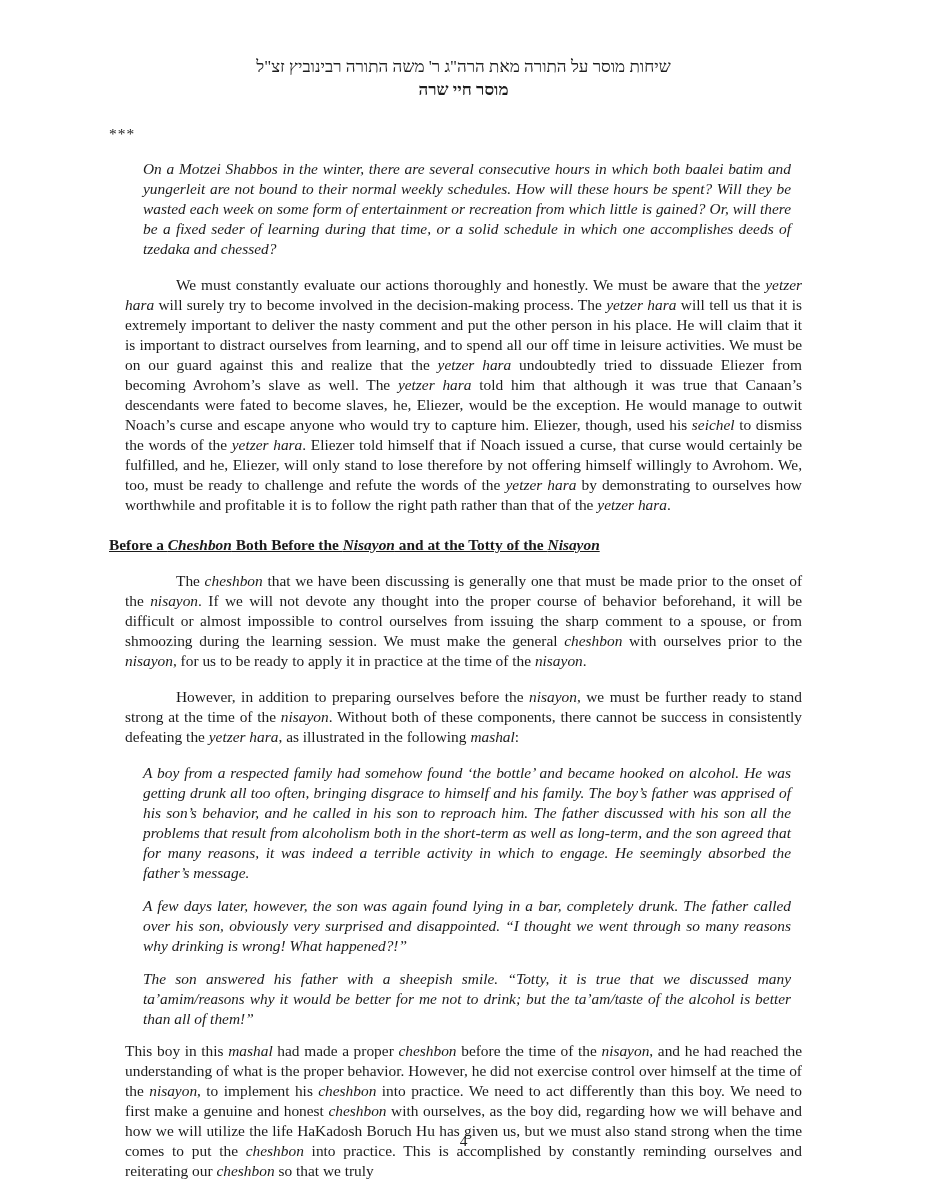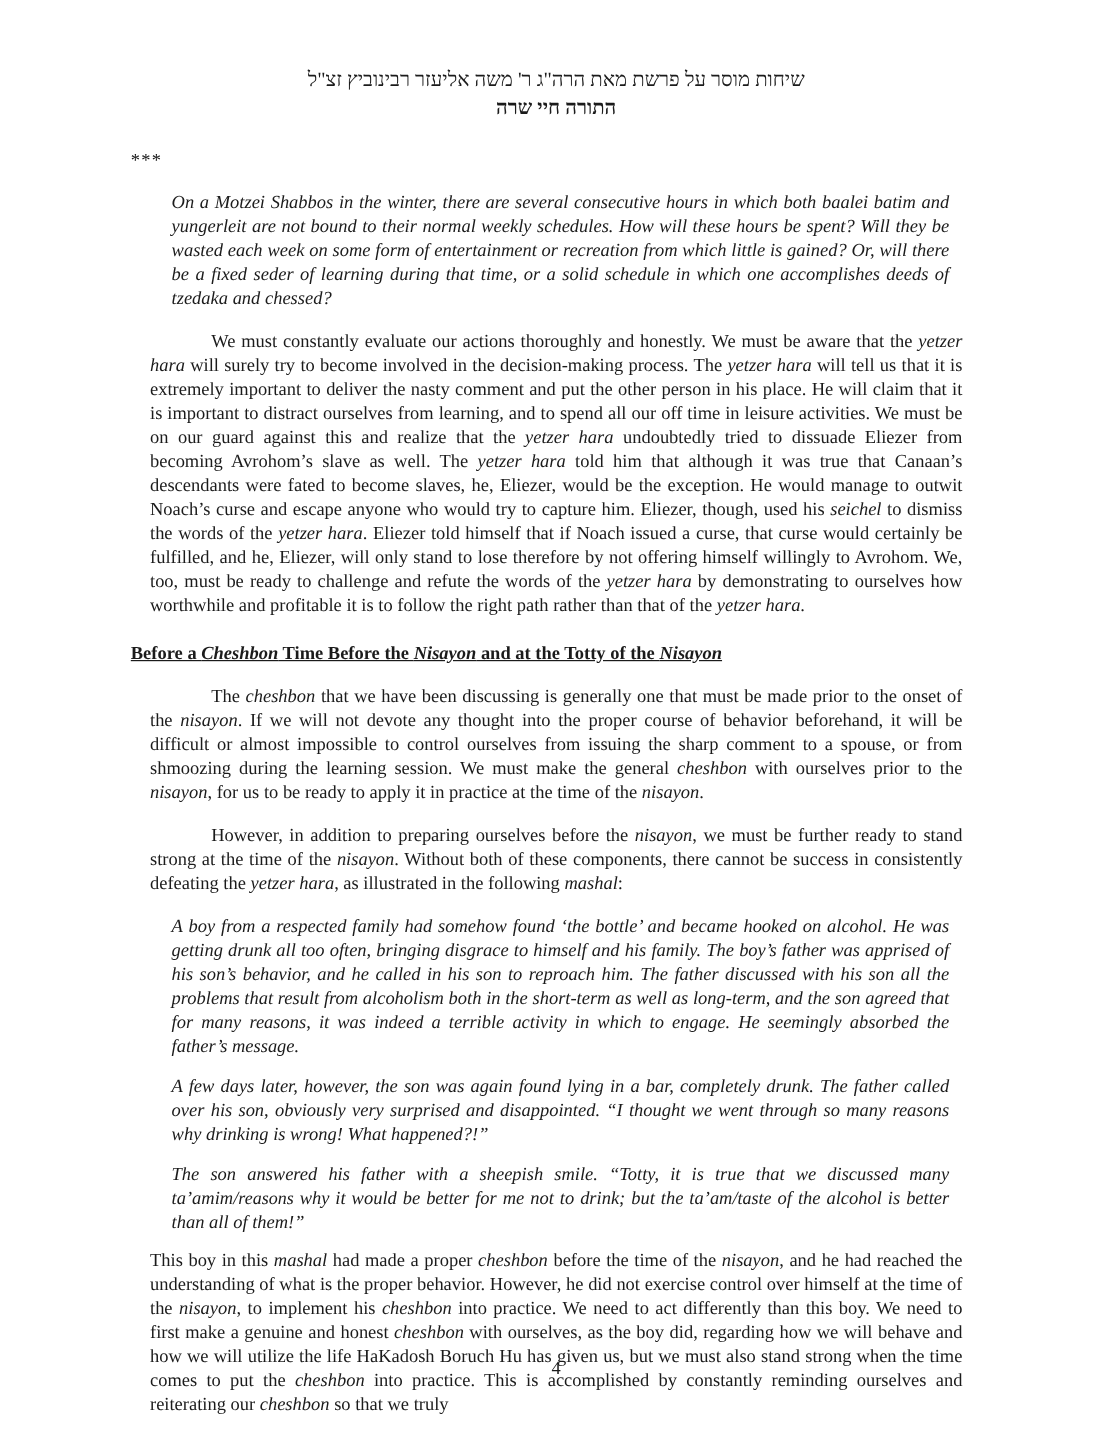--- a/index.html
+++ b/index.html
@@ -27,32 +27,32 @@
   .run-u{}
   .run-sm{font-size:15px;}
   .page-number{position:absolute;bottom:50px;left:0;width:100%;text-align:center;font-size:15.4px;}
 </style>
 </head>
 <body>
 
 <div class="page">
 
   <div class="doc-header">
-    <div class="title-he" dir="rtl">שיחות מוסר על פרשת מאת הרה"ג ר' משה אליעזר רבינוביץ זצ"ל</div>
-    <div class="parsha-he" dir="rtl">התורה חיי שרה</div>
+    <div class="title-he" dir="rtl">שיחות מוסר על התורה מאת הרה"ג ר' משה התורה רבינוביץ זצ"ל</div>
+    <div class="parsha-he" dir="rtl">מוסר חיי שרה</div>
   </div>
 
   <div class="separator body-text">***</div>
 
   <div class="body-text">
     <p class="quote"><span class="run-r">On a Motzei Shabbos in the winter, there are several consecutive hours in which both baalei batim and yungerleit are not bound to their normal weekly schedules. How will these hours be spent? Will they be wasted each week on some form of entertainment or recreation from which little is gained? Or, will there be a fixed seder of learning during that time, or a solid schedule in which one accomplishes deeds of tzedaka and chessed?</span></p>
 
     <p class="para"><span class="run-r">We must constantly evaluate our actions thoroughly and honestly. We must be aware that the </span><span class="run-i">yetzer hara</span><span class="run-r"> will surely try to become involved in the decision-making process. The </span><span class="run-i">yetzer hara</span><span class="run-r"> will tell us that it is extremely important to deliver the nasty comment and put the other person in his place. He will claim that it is important to distract ourselves from learning, and to spend all our off time in leisure activities. We must be on our guard against this and realize that the </span><span class="run-i">yetzer hara</span><span class="run-r"> undoubtedly tried to dissuade Eliezer from becoming Avrohom’s slave as well. The </span><span class="run-i">yetzer hara</span><span class="run-r"> told him that although it was true that Canaan’s descendants were fated to become slaves, he, Eliezer, would be the exception. He would manage to outwit Noach’s curse and escape anyone who would try to capture him. Eliezer, though, used his </span><span class="run-i">seichel</span><span class="run-r"> to dismiss the words of the </span><span class="run-i">yetzer hara</span><span class="run-r">. Eliezer told himself that if Noach issued a curse, that curse would certainly be fulfilled, and he, Eliezer, will only stand to lose therefore by not offering himself willingly to Avrohom. We, too, must be ready to challenge and refute the words of the </span><span class="run-i">yetzer hara</span><span class="run-r"> by demonstrating to ourselves how worthwhile and profitable it is to follow the right path rather than that of the </span><span class="run-i">yetzer hara</span><span class="run-r">.</span></p>
 
-    <h2 class="section-heading"><span class="run-r">Before a </span><span class="run-i">Cheshbon</span><span class="run-r"> Time Before the </span><span class="run-i">Nisayon</span><span class="run-r"> and at the Totty of the </span><span class="run-i">Nisayon</span></h2>
+    <h2 class="section-heading"><span class="run-r">Before a </span><span class="run-i">Cheshbon</span><span class="run-r"> Both Before the </span><span class="run-i">Nisayon</span><span class="run-r"> and at the Totty of the </span><span class="run-i">Nisayon</span></h2>
 
     <p class="para"><span class="run-r">The </span><span class="run-i">cheshbon</span><span class="run-r"> that we have been discussing is generally one that must be made prior to the onset of the </span><span class="run-i">nisayon</span><span class="run-r">. If we will not devote any thought into the proper course of behavior beforehand, it will be difficult or almost impossible to control ourselves from issuing the sharp comment to a spouse, or from shmoozing during the learning session. We must make the general </span><span class="run-i">cheshbon</span><span class="run-r"> with ourselves prior to the </span><span class="run-i">nisayon</span><span class="run-r">, for us to be ready to apply it in practice at the time of the </span><span class="run-i">nisayon</span><span class="run-r">.</span></p>
 
     <p class="para"><span class="run-r">However, in addition to preparing ourselves before the </span><span class="run-i">nisayon</span><span class="run-r">, we must be further ready to stand strong at the time of the </span><span class="run-i">nisayon</span><span class="run-r">. Without both of these components, there cannot be success in consistently defeating the </span><span class="run-i">yetzer hara</span><span class="run-r">, as illustrated in the following </span><span class="run-i">mashal</span><span class="run-r">:</span></p>
 
     <p class="mashal"><span class="run-r">A boy from a respected family had somehow found ‘the bottle’ and became hooked on alcohol. He was getting drunk all too often, bringing disgrace to himself and his family. The boy’s father was apprised of his son’s behavior, and he called in his son to reproach him. The father discussed with his son all the problems that result from alcoholism both in the short-term as well as long-term, and the son agreed that for many reasons, it was indeed a terrible activity in which to engage. He seemingly absorbed the father’s message.</span></p>
 
     <p class="mashal"><span class="run-r">A few days later, however, the son was again found lying in a bar, completely drunk. The father called over his son, obviously very surprised and disappointed. “I thought we went through so many reasons why drinking is wrong! What happened?!”</span></p>
 
     <p class="mashal"><span class="run-r">The son answered his father with a sheepish smile. “Totty, it is true that we discussed many </span><span class="run-u">ta’amim</span><span class="run-r">/</span><span class="run-sm">reasons</span><span class="run-r"> why it would be better for me not to drink; but the </span><span class="run-u">ta’am</span><span class="run-r">/</span><span class="run-sm">taste</span><span class="run-r"> of the alcohol is better than all of them!”</span></p>

